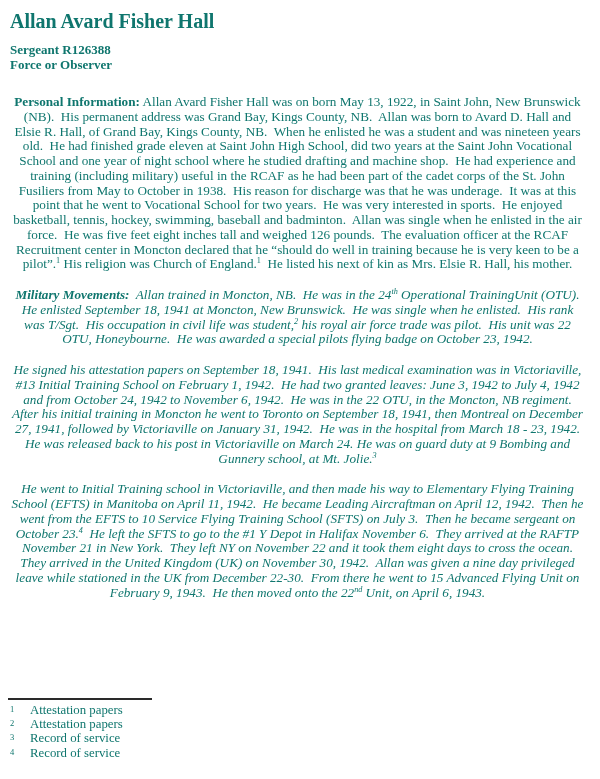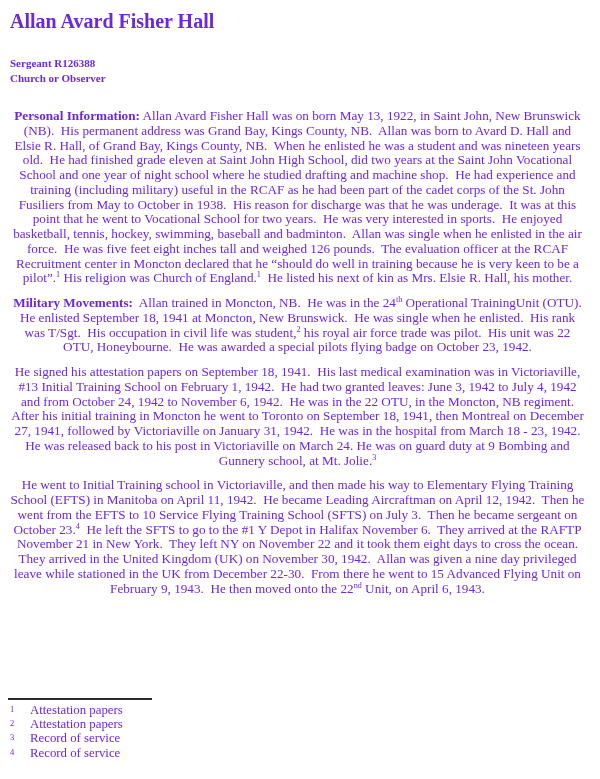--- a/index.html
+++ b/index.html
@@ -6,51 +6,52 @@
     margin: 0;
     padding: 0;
     background: #ffffff;
   }
   .page {
     position: relative;
     width: 600px;
     height: 779px;
     background: #ffffff;
     font-family: "Liberation Serif", "DejaVu Serif", serif;
-    color: #6d28d9;
+    color: #0f766e;
     overflow: hidden;
     box-sizing: border-box;
   }
   .content {
     padding: 10px 15px 0 10px;
   }
   .doc-title {
     font-size: 20px;
     line-height: 23px;
     font-weight: bold;
     margin: 0;
   }
   .subtitle-block {
-    margin-top: 23px;
-    font-size: 11px;
+    margin-top: 9px;
+    font-size: 13px;
     line-height: 15px;
     font-weight: bold;
   }
   p.body-para {
     font-size: 13.2px;
     line-height: 14.75px;
     margin: 0;
     white-space: pre-wrap;
     text-align: center;
   }
   p.body-para.first {
     margin-top: 23px;
   }
   p.body-para.follow {
-    margin-top: 10px;
+    margin-top: 16px;
+    font-style: italic;
   }
   .b { font-weight: bold; }
   sup {
     font-size: 0.62em;
     line-height: 0;
     vertical-align: super;
   }
   .footer {
     position: absolute;
     left: 8px;
@@ -85,21 +86,21 @@
 </head>
 <body>
 
 <div class="page">
   <div class="content">
 
     <h1 class="doc-title">Allan Avard Fisher Hall</h1>
 
     <div class="subtitle-block">
       <div>Sergeant R126388</div>
-      <div>Church or Observer</div>
+      <div>Force or Observer</div>
     </div>
 
     <p class="body-para first"><span class="b">Personal Information:</span><span> Allan Avard Fisher Hall was on born May 13, 1922, in Saint John, New Brunswick (NB).  His permanent address was Grand Bay, Kings County, NB.  Allan was born to Avard D. Hall and Elsie R. Hall, of Grand Bay, Kings County, NB.  When he enlisted he was a student and was nineteen years old.  He had finished grade eleven at Saint John High School, did two years at the Saint John Vocational School and one year of night school where he studied drafting and machine shop.  He had experience and training (including military) useful in the RCAF as he had been part of the cadet corps of the St. John Fusiliers from May to October in 1938.  His reason for discharge was that he was underage.  It was at this point that he went to Vocational School for two years.  He was very interested in sports.  He enjoyed basketball, tennis, hockey, swimming, baseball and badminton.  Allan was single when he enlisted in the air force.  He was five feet eight inches tall and weighed 126 pounds.  The evaluation officer at the RCAF Recruitment center in Moncton declared that he “should do well in training because he is very keen to be a pilot”.</span><sup>1</sup><span> His religion was Church of England.</span><sup>1</sup><span>  He listed his next of kin as Mrs. Elsie R. Hall, his mother.</span></p>
 
     <p class="body-para follow"><span class="b">Military Movements:</span><span>  Allan trained in Moncton, NB.  He was in the 24</span><sup>th</sup><span> Operational TrainingUnit (OTU).  He enlisted September 18, 1941 at Moncton, New Brunswick.  He was single when he enlisted.  His rank was T/Sgt.  His occupation in civil life was student,</span><sup>2</sup><span> his royal air force trade was pilot.  His unit was 22 OTU, Honeybourne.  He was awarded a special pilots flying badge on October 23, 1942.</span></p>
 
     <p class="body-para follow"><span>He signed his attestation papers on September 18, 1941.  His last medical examination was in Victoriaville, #13 Initial Training School on February 1, 1942.  He had two granted leaves: June 3, 1942 to July 4, 1942 and from October 24, 1942 to November 6, 1942.  He was in the 22 OTU, in the Moncton, NB regiment.  After his initial training in Moncton he went to Toronto on September 18, 1941, then Montreal on December 27, 1941, followed by Victoriaville on January 31, 1942.  He was in the hospital from March 18 - 23, 1942.  He was released back to his post in Victoriaville on March 24. He was on guard duty at 9 Bombing and Gunnery school, at Mt. Jolie.</span><sup>3</sup></p>
 
     <p class="body-para follow"><span>He went to Initial Training school in Victoriaville, and then made his way to Elementary Flying Training School (EFTS) in Manitoba on April 11, 1942.  He became Leading Aircraftman on April 12, 1942.  Then he went from the EFTS to 10 Service Flying Training School (SFTS) on July 3.  Then he became sergeant on October 23.</span><sup>4</sup><span>  He left the SFTS to go to the #1 Y Depot in Halifax November 6.  They arrived at the RAFTP November 21 in New York.  They left NY on November 22 and it took them eight days to cross the ocean.  They arrived in the United Kingdom (UK) on November 30, 1942.  Allan was given a nine day privileged leave while stationed in the UK from December 22-30.  From there he went to 15 Advanced Flying Unit on February 9, 1943.  He then moved onto the 22</span><sup>nd</sup><span> Unit, on April 6, 1943.</span></p>
   </div>

